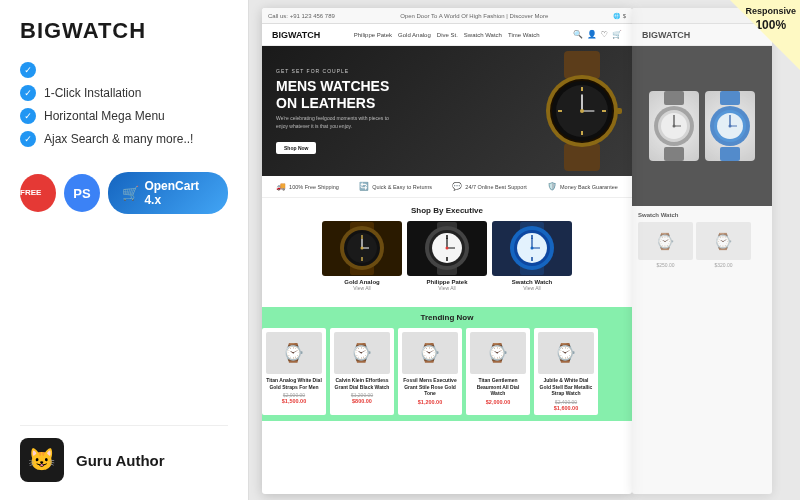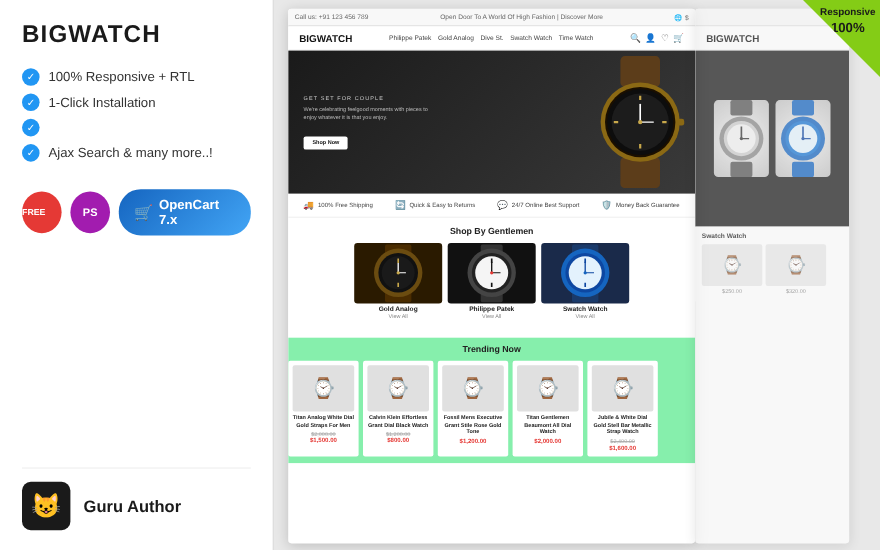--- a/index.html
+++ b/index.html
@@ -73,27 +73,27 @@
       justify-content: flex-start;
       color: white;
       font-size: 8px;
       font-weight: bold;
       text-align: center;
       line-height: 1.2;
     }
     .badge-blue {
       width: 38px;
       height: 38px;
-      background: #a21caf;
+      background: #3b82f6;
       border-radius: 50%;
       display: flex;
       align-items: center;
       justify-content: center;
       color: white;
-      font-size: 10px;
+      font-size: 13px;
       font-weight: bold;
     }
     .opencart-badge {
       background: linear-gradient(135deg, #1565C0, #42A5F5);
       border-radius: 20px;
       padding: 7px 14px;
       color: white;
       font-size: 12px;
       font-weight: bold;
       display: flex;
@@ -151,21 +151,21 @@
       background: #e8e8e8;
       overflow: hidden;
     }
 
     
     .responsive-badge {
       position: absolute;
       top: 0; right: 0;
       width: 70px;
       height: 70px;
-      background: #84cc16;
+      background: #fef9c3;
       clip-path: polygon(100% 0, 100% 100%, 0 0);
       z-index: 100;
       display: flex;
       align-items: flex-start;
       justify-content: flex-end;
     }
     .responsive-badge-text {
       position: absolute;
       top: 6px;
       right: 4px;
@@ -440,45 +440,45 @@
   </style>
 </head>
 <body>
 
 <div class="left-panel">
   <div class="brand-title">BIGWATCH</div>
 
   <ul class="features-list">
     <li>
       <span class="check-icon">✓</span>
-      <span>100% Responsive + RTL</span>
     </li>
     <li>
       <span class="check-icon">✓</span>
       <span>1-Click Installation</span>
     </li>
     <li>
       <span class="check-icon">✓</span>
+      <span>Horizontal Mega Menu</span>
     </li>
     <li>
       <span class="check-icon">✓</span>
       <span>Ajax Search &amp; many more..!</span>
     </li>
   </ul>
 
   <div class="badges-row">
     <div class="badge-red">
       <span>FREE</span>
     </div>
     <div class="badge-blue">
       <span>PS</span>
     </div>
     <div class="opencart-badge">
       <span class="cart-icon-small">🛒</span>
-      <span>OpenCart 7.x</span>
+      <span>OpenCart 4.x</span>
     </div>
   </div>
 
 
   <div class="author-section">
     <div class="author-avatar">😺</div>
     <div class="author-name">Guru Author</div>
   </div>
 </div>
 
@@ -516,20 +516,21 @@
           <span>🔍</span>
           <span>👤</span>
           <span>♡</span>
           <span>🛒</span>
         </div>
       </div>
 
       <div class="site-hero">
         <div class="hero-text-block">
           <div class="hero-sub">GET SET FOR COUPLE</div>
+          <div class="hero-title" style="white-space:pre-line">MENS WATCHES<br>ON LEATHERS</div>
           <div class="hero-desc">We're celebrating feelgood moments with pieces to enjoy whatever it is that you enjoy.</div>
           <div class="hero-btn">Shop Now</div>
         </div>
 
         <div class="hero-watch-img">
           <svg width="120" height="120" viewBox="0 0 120 120">
 
             <rect x="42" y="0" width="36" height="28" rx="4" fill="#5c3d1a"></rect>
 
             <rect x="42" y="92" width="36" height="28" rx="4" fill="#5c3d1a"></rect>
@@ -567,21 +568,21 @@
           <span class="feature-icon">💬</span>
           <span>24/7 Online Best Support</span>
         </div>
         <div class="feature-item">
           <span class="feature-icon">🛡️</span>
           <span>Money Back Guarantee</span>
         </div>
       </div>
 
       <div class="site-section">
-        <div class="section-title">Shop By Gentlemen</div>
+        <div class="section-title">Shop By Executive</div>
         <div class="category-grid">
           <div class="cat-item">
             <div class="cat-img" style="background:#2a1a00;">
               <svg width="78" height="53" viewBox="0 0 78 53">
                 <rect x="27" y="0" width="24" height="14" rx="2" fill="#4a2c00"></rect>
                 <rect x="27" y="39" width="24" height="14" rx="2" fill="#4a2c00"></rect>
                 <circle cx="39" cy="26" r="22" fill="#6b4c10"></circle>
                 <circle cx="39" cy="26" r="18" fill="#111"></circle>
                 <circle cx="39" cy="26" r="15" fill="#1a1a1a"></circle>
                 <line x1="39" y1="13" x2="39" y2="17" stroke="#c8a84b" stroke-width="1.5"></line>

